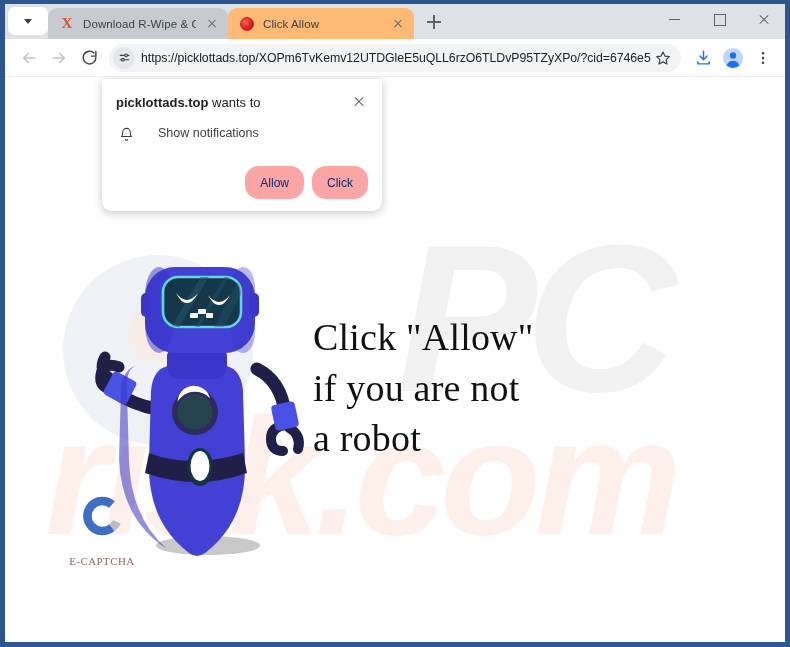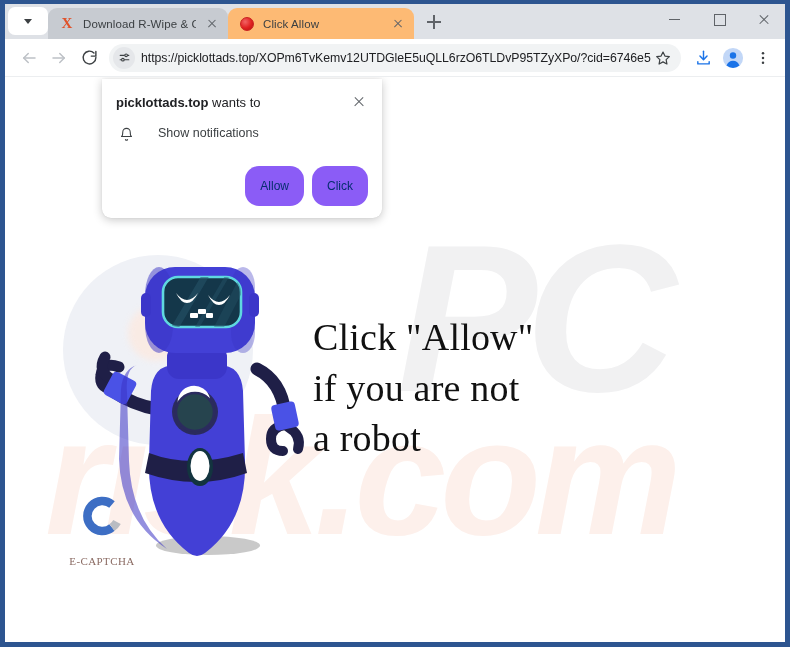--- a/index.html
+++ b/index.html
@@ -334,25 +334,25 @@
     font-size: 12.5px;
     color: #3c4043;
   }
   .notif-actions {
     display: flex;
     justify-content: flex-end;
     gap: 8px;
   }
   .pill-btn {
     min-width: 54px;
-    height: 40px;
+    height: 33px;
     padding: 0 15px;
     border: none;
     border-radius: 14px;
-    background: #8b5cf6;
+    background: #fca5a5;
     color: #062e6f;
     font-family: "Liberation Sans", sans-serif;
     font-size: 12px;
     cursor: pointer;
     display: flex; align-items: center; justify-content: center;
   }
 </style>
 </head>
 <body>
 

